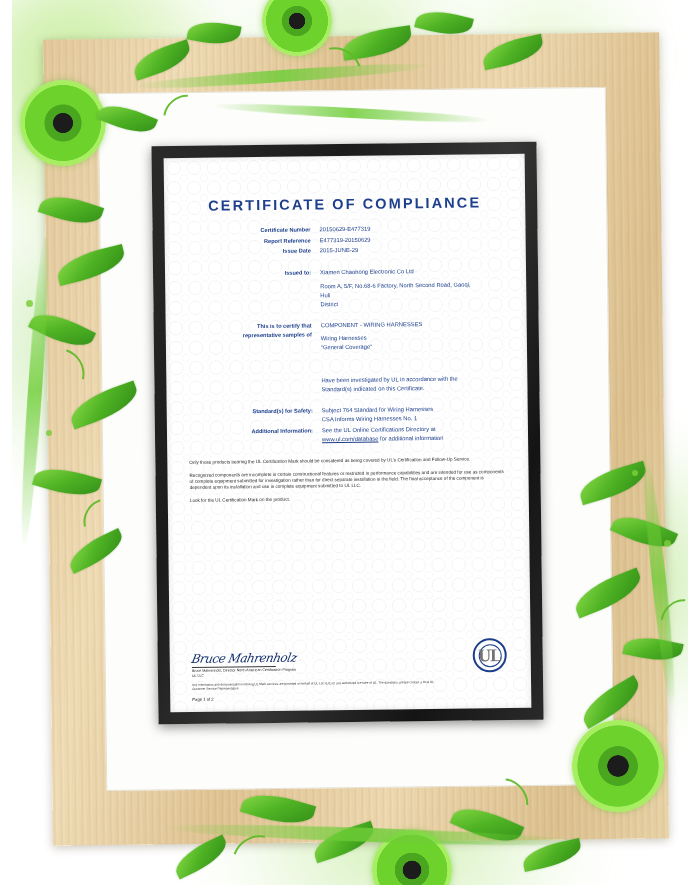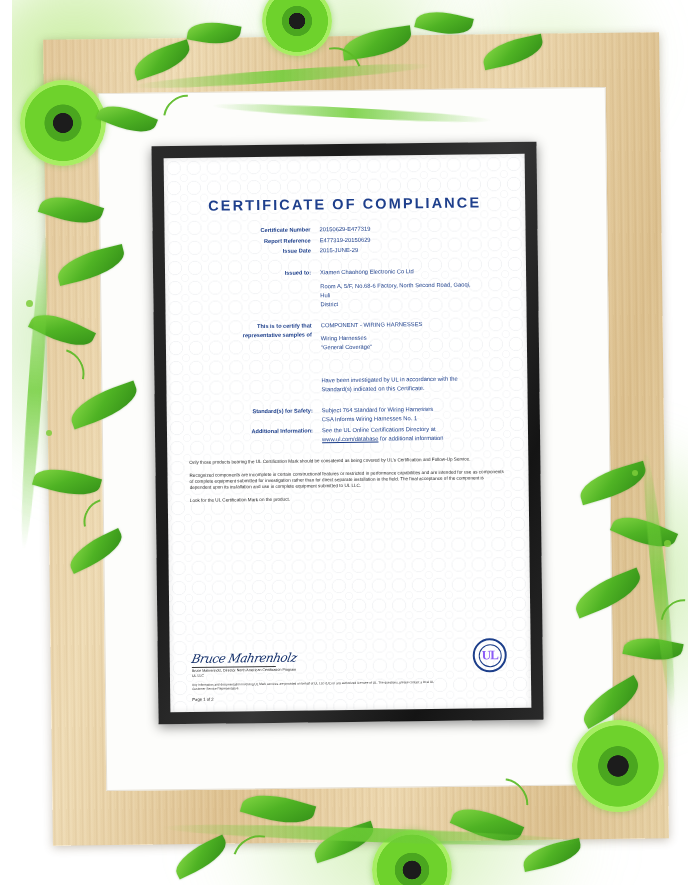--- a/index.html
+++ b/index.html
@@ -220,22 +220,22 @@
     border-radius: 50%;
   }
   #ul-mark .ul-text {
     position: absolute;
     inset: 0;
     display: flex;
     align-items: center;
     justify-content: center;
     font-family: "Liberation Serif", serif;
     font-weight: bold;
-    font-size: 13px;
-    color: #8b5cf6;
+    font-size: 18px;
+    color: #737373;
     letter-spacing: -1px;
   }
 
   
   .deco { position: absolute; pointer-events: none; }
   .leaf {
     position: absolute;
     border-radius: 70% 0 70% 0;
     background: linear-gradient(140deg, #8ede4a 0%, #4fb324 48%, #2f8a16 100%);
     box-shadow: 0 0 2px rgba(40,110,20,0.35);

